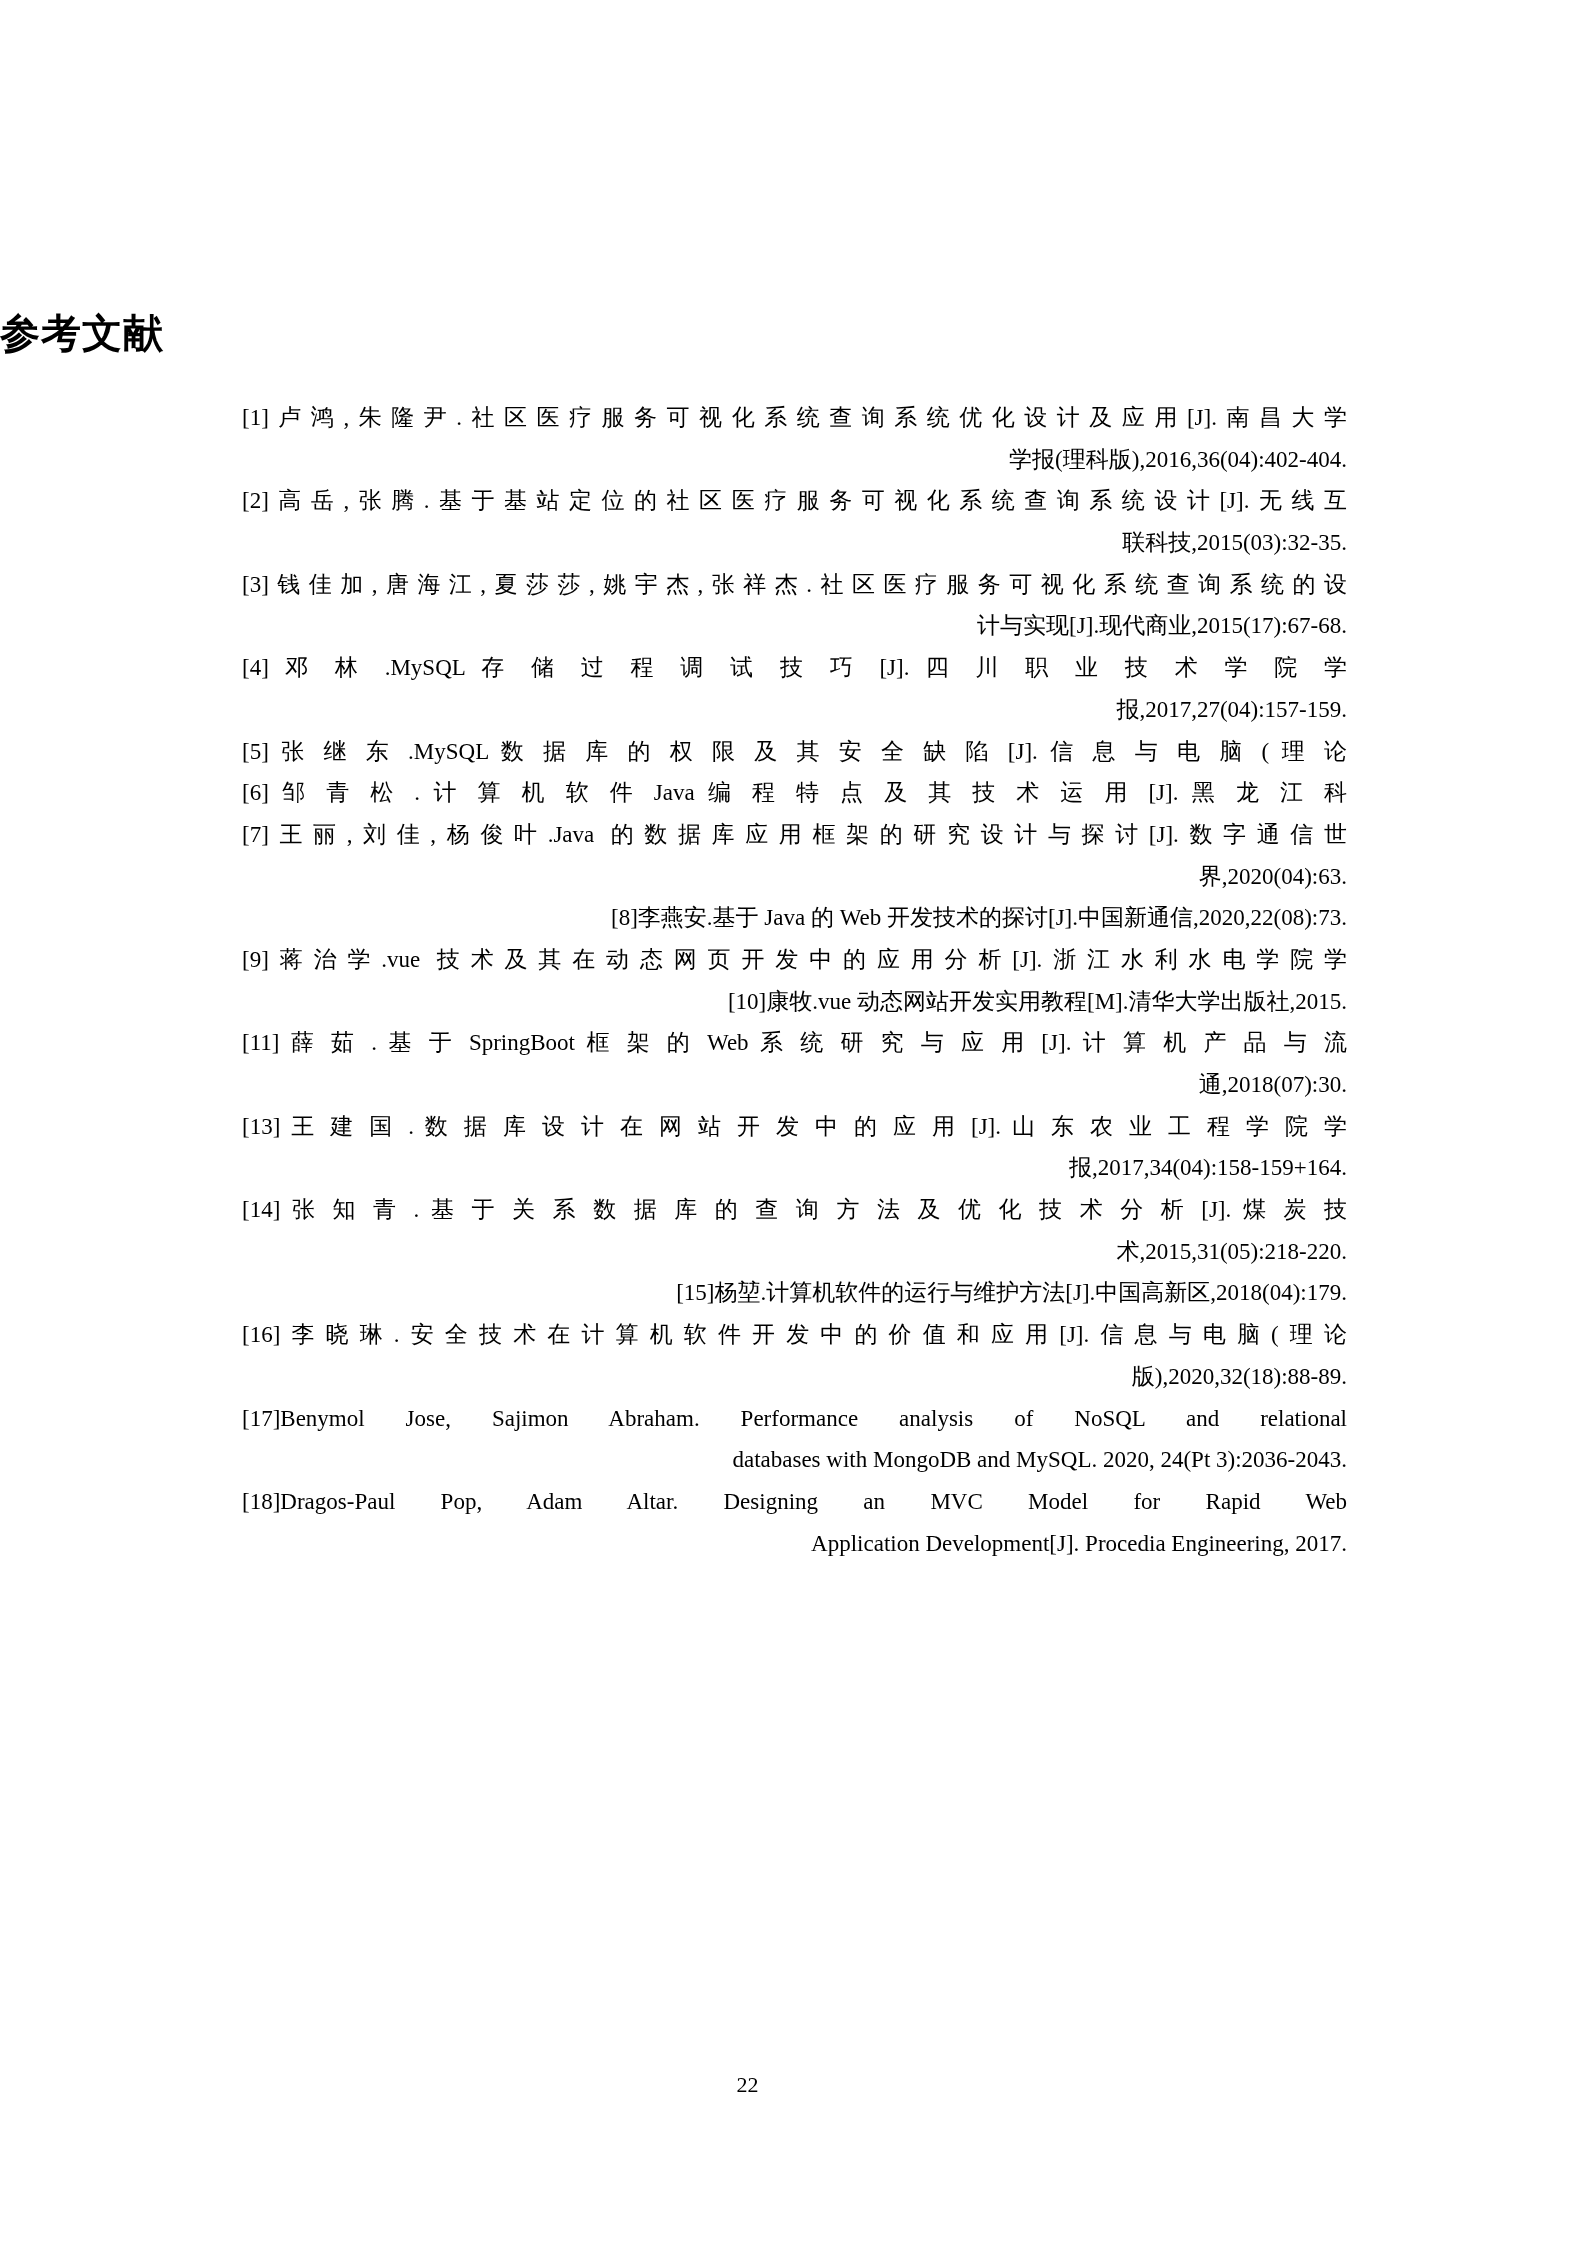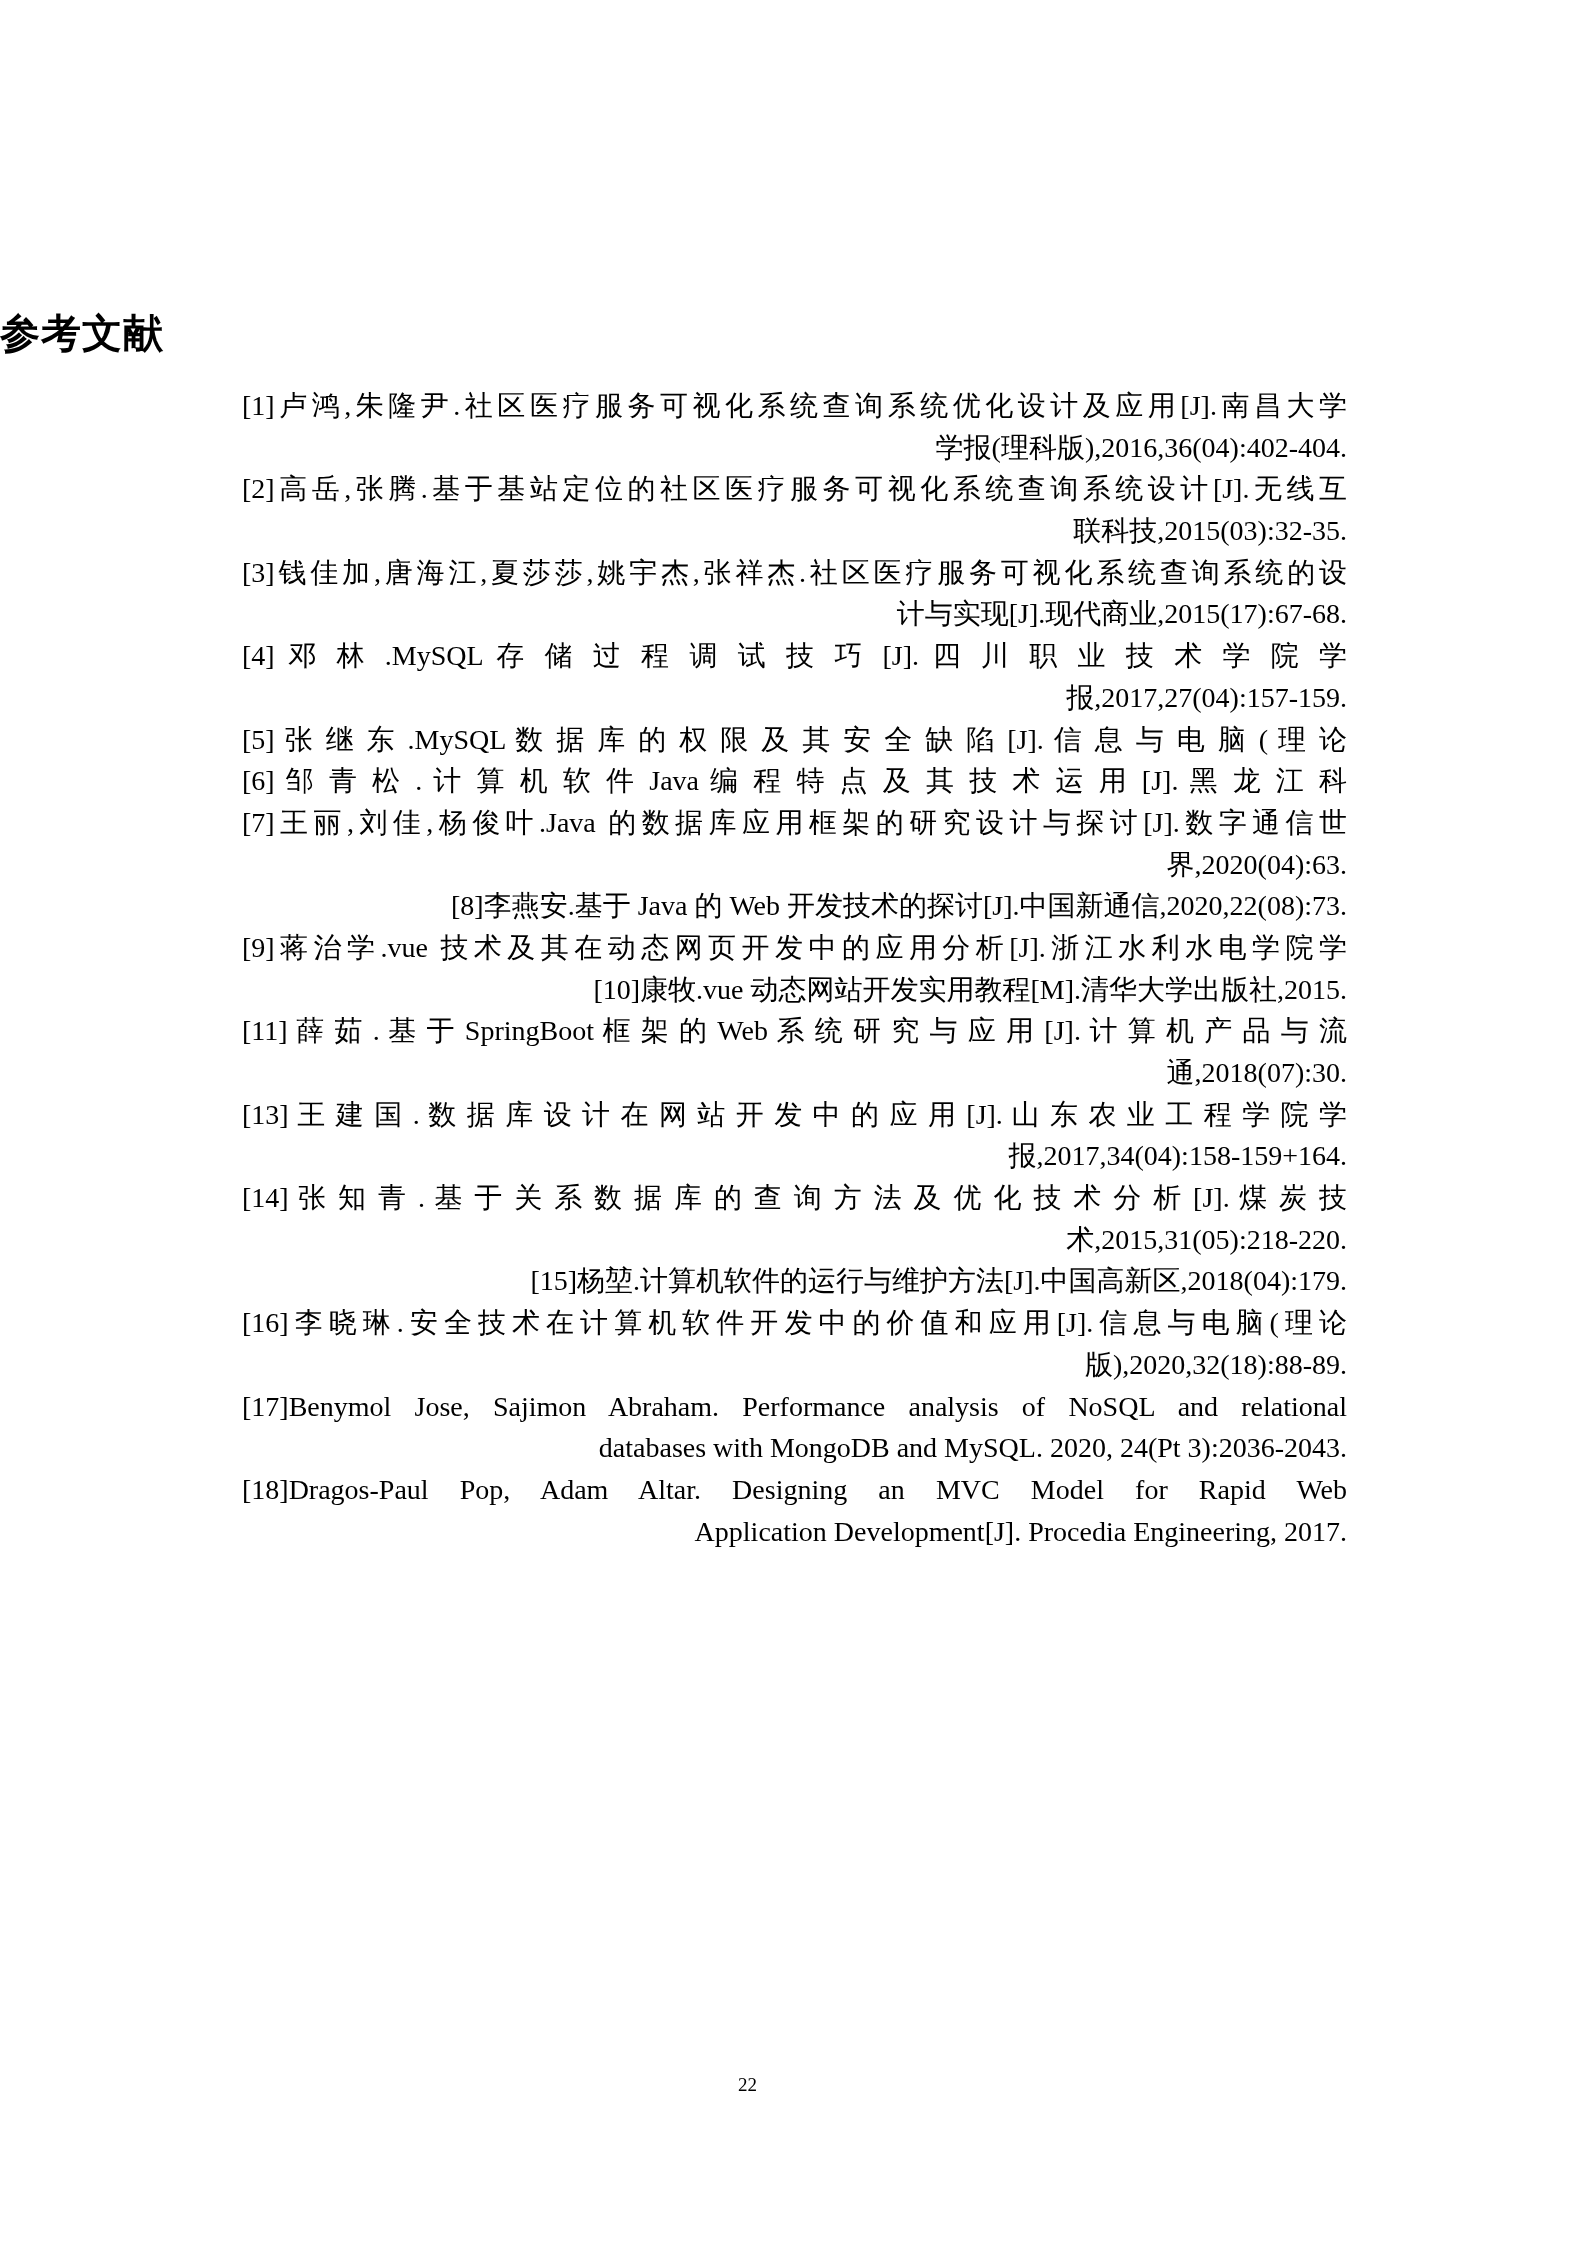--- a/index.html
+++ b/index.html
@@ -22,24 +22,24 @@
     width: 1587px;
     text-align: left;
     font-family: "DejaVu Sans", "Liberation Sans", sans-serif;
     font-weight: bold;
     font-size: 40px;
     line-height: 56px;
     letter-spacing: 1px;
   }
   .ref-list {
     position: absolute;
-    top: 385px;
+    top: 397px;
     left: 242px;
     width: 1105px;
-    font-size: 28px;
+    font-size: 23px;
     line-height: 41.7px;
   }
   .ref-item {
     margin: 0;
     padding: 0;
   }
   .ref-line {
     display: block;
     white-space: nowrap;
     height: 41.7px;
@@ -53,21 +53,21 @@
   }
   .ref-line.last {
     text-align: right;
   }
   .page-number {
     position: absolute;
     top: 2072px;
     left: 0;
     width: 1495px;
     text-align: center;
-    font-size: 19px;
+    font-size: 22px;
     line-height: 26px;
   }
 </style>
 </head>
 <body>
 
 <h1 class="page-title">参考文献</h1>
 
 <div class="ref-list">
   <div class="ref-item">

